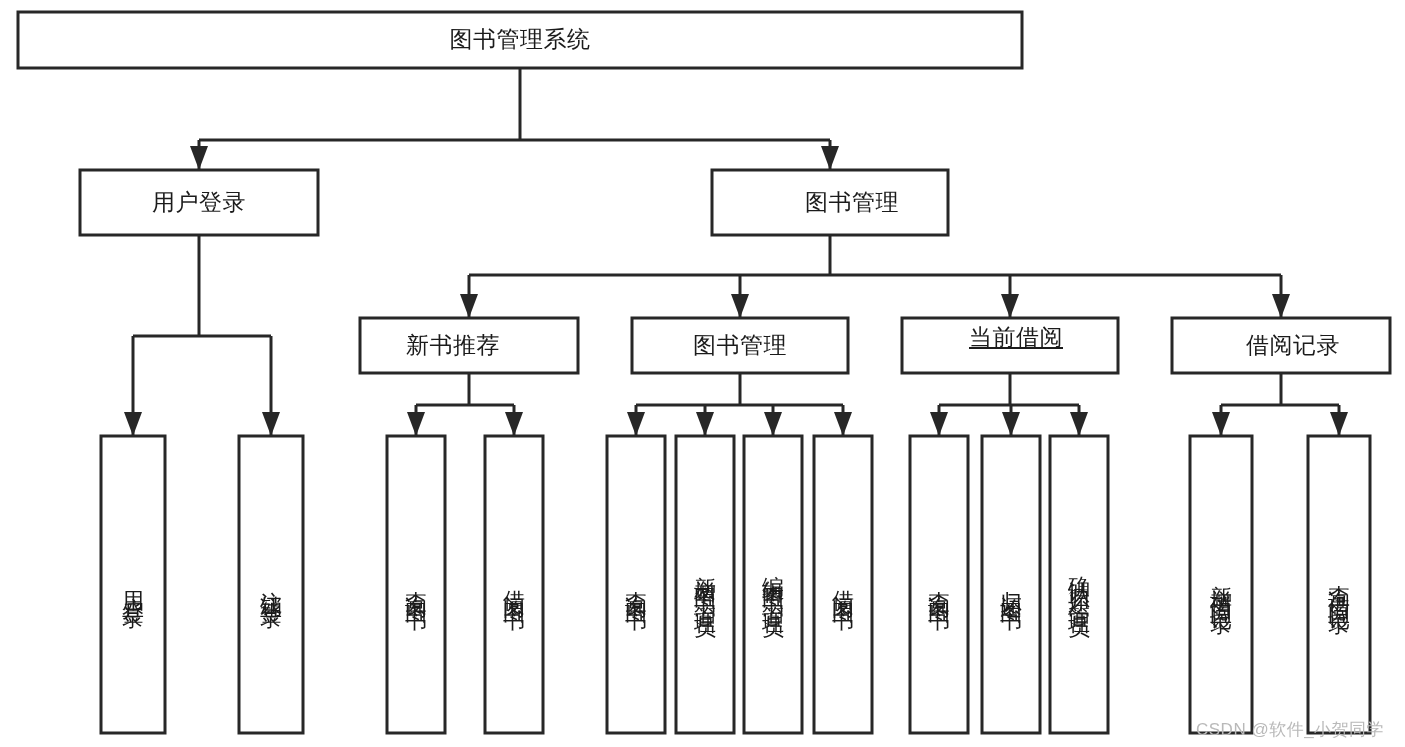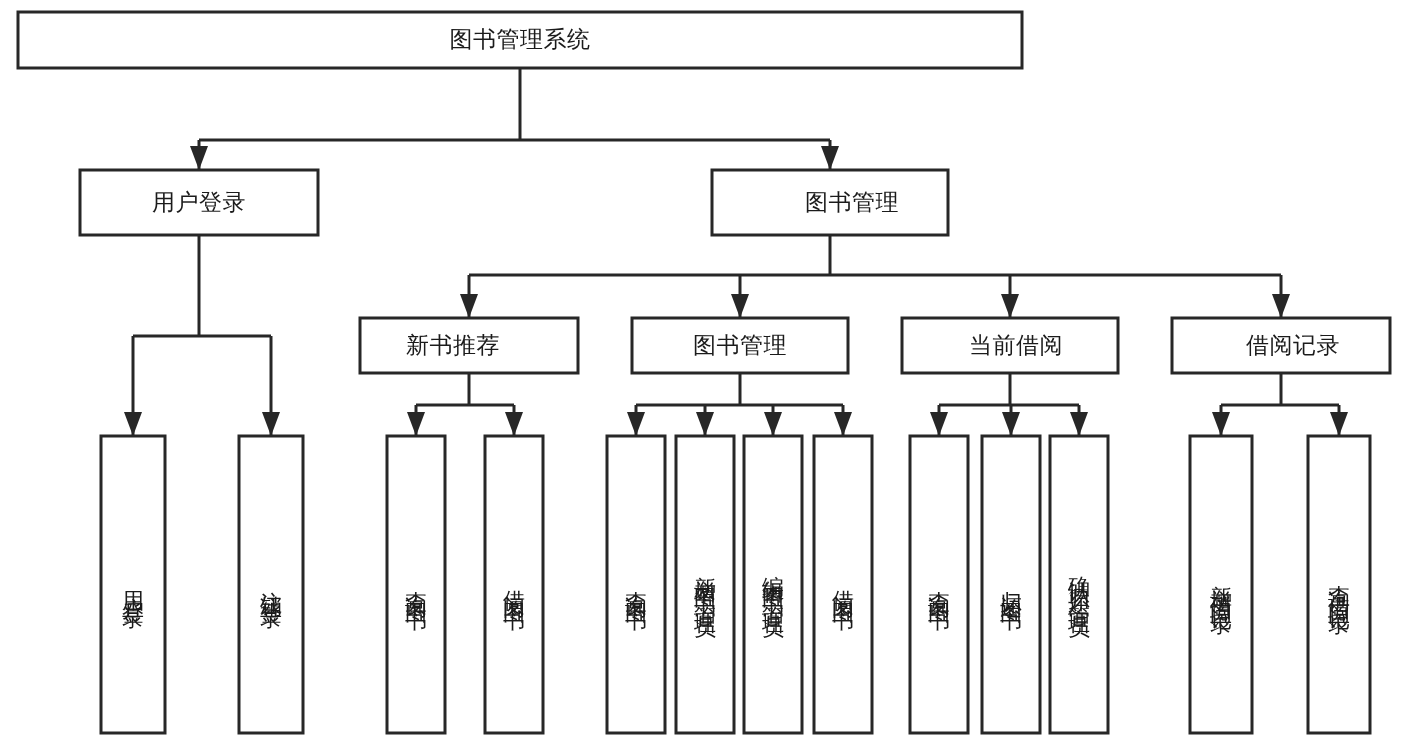--- a/index.html
+++ b/index.html
@@ -161,31 +161,32 @@
         <rect x="1308" y="436" width="62" height="297" class="node-rect"></rect>
       </g>
   </svg>
 
   <div id="labels-layer">
       <div class="node-label horizontal" style="left: 18px; top: 12px; width: 1004px; height: 56px;">图书管理系统</div>
       <div class="node-label horizontal" style="left: 80px; top: 170px; width: 238px; height: 65px;">用户登录</div>
       <div class="node-label horizontal" style="left: 712px; top: 170px; width: 280px; height: 65px;">图书管理</div>
       <div class="node-label horizontal" style="left: 344px; top: 318px; width: 218px; height: 55px;">新书推荐</div>
       <div class="node-label horizontal" style="left: 632px; top: 318px; width: 216px; height: 55px;">图书管理</div>
-      <div class="node-label horizontal" style="left: 902px; top: 318px; width: 228px; height: 55px;">当前借阅</div>
+      <div class="node-label horizontal" style="left: 902px; top: 310px; width: 228px; height: 55px; text-decoration: underline;">当前借阅</div>
       <div class="node-label horizontal" style="left: 1172px; top: 318px; width: 242px; height: 55px;">借阅记录</div>
       <div class="node-label vertical" style="left: 101px; top: 436px; width: 64px; height: 297px;">用户登录</div>
       <div class="node-label vertical" style="left: 239px; top: 436px; width: 64px; height: 297px;">注销登录</div>
       <div class="node-label vertical" style="left: 387px; top: 436px; width: 58px; height: 297px;">查询图书</div>
       <div class="node-label vertical" style="left: 485px; top: 436px; width: 58px; height: 297px;">借阅图书</div>
       <div class="node-label vertical" style="left: 607px; top: 436px; width: 58px; height: 297px;">查询图书</div>
       <div class="node-label vertical" style="left: 676px; top: 436px; width: 58px; height: 297px;">新增图书（管理员）</div>
       <div class="node-label vertical" style="left: 744px; top: 436px; width: 58px; height: 297px;">编辑图书（管理员）</div>
       <div class="node-label vertical" style="left: 814px; top: 436px; width: 58px; height: 297px;">借阅图书</div>
       <div class="node-label vertical" style="left: 910px; top: 436px; width: 58px; height: 297px;">查询图书</div>
       <div class="node-label vertical" style="left: 982px; top: 436px; width: 58px; height: 297px;">归还图书</div>
       <div class="node-label vertical" style="left: 1050px; top: 436px; width: 58px; height: 297px;">确认归还（管理员）</div>
       <div class="node-label vertical" style="left: 1190px; top: 436px; width: 62px; height: 297px;">新增借阅记录</div>
       <div class="node-label vertical" style="left: 1308px; top: 436px; width: 62px; height: 297px;">查询借阅记录</div>
     </div>
 
+  <div class="watermark" style="left:1196px; top:718px;">CSDN @软件_小贺同学</div>
 
 </div>
 
 </body></html>

